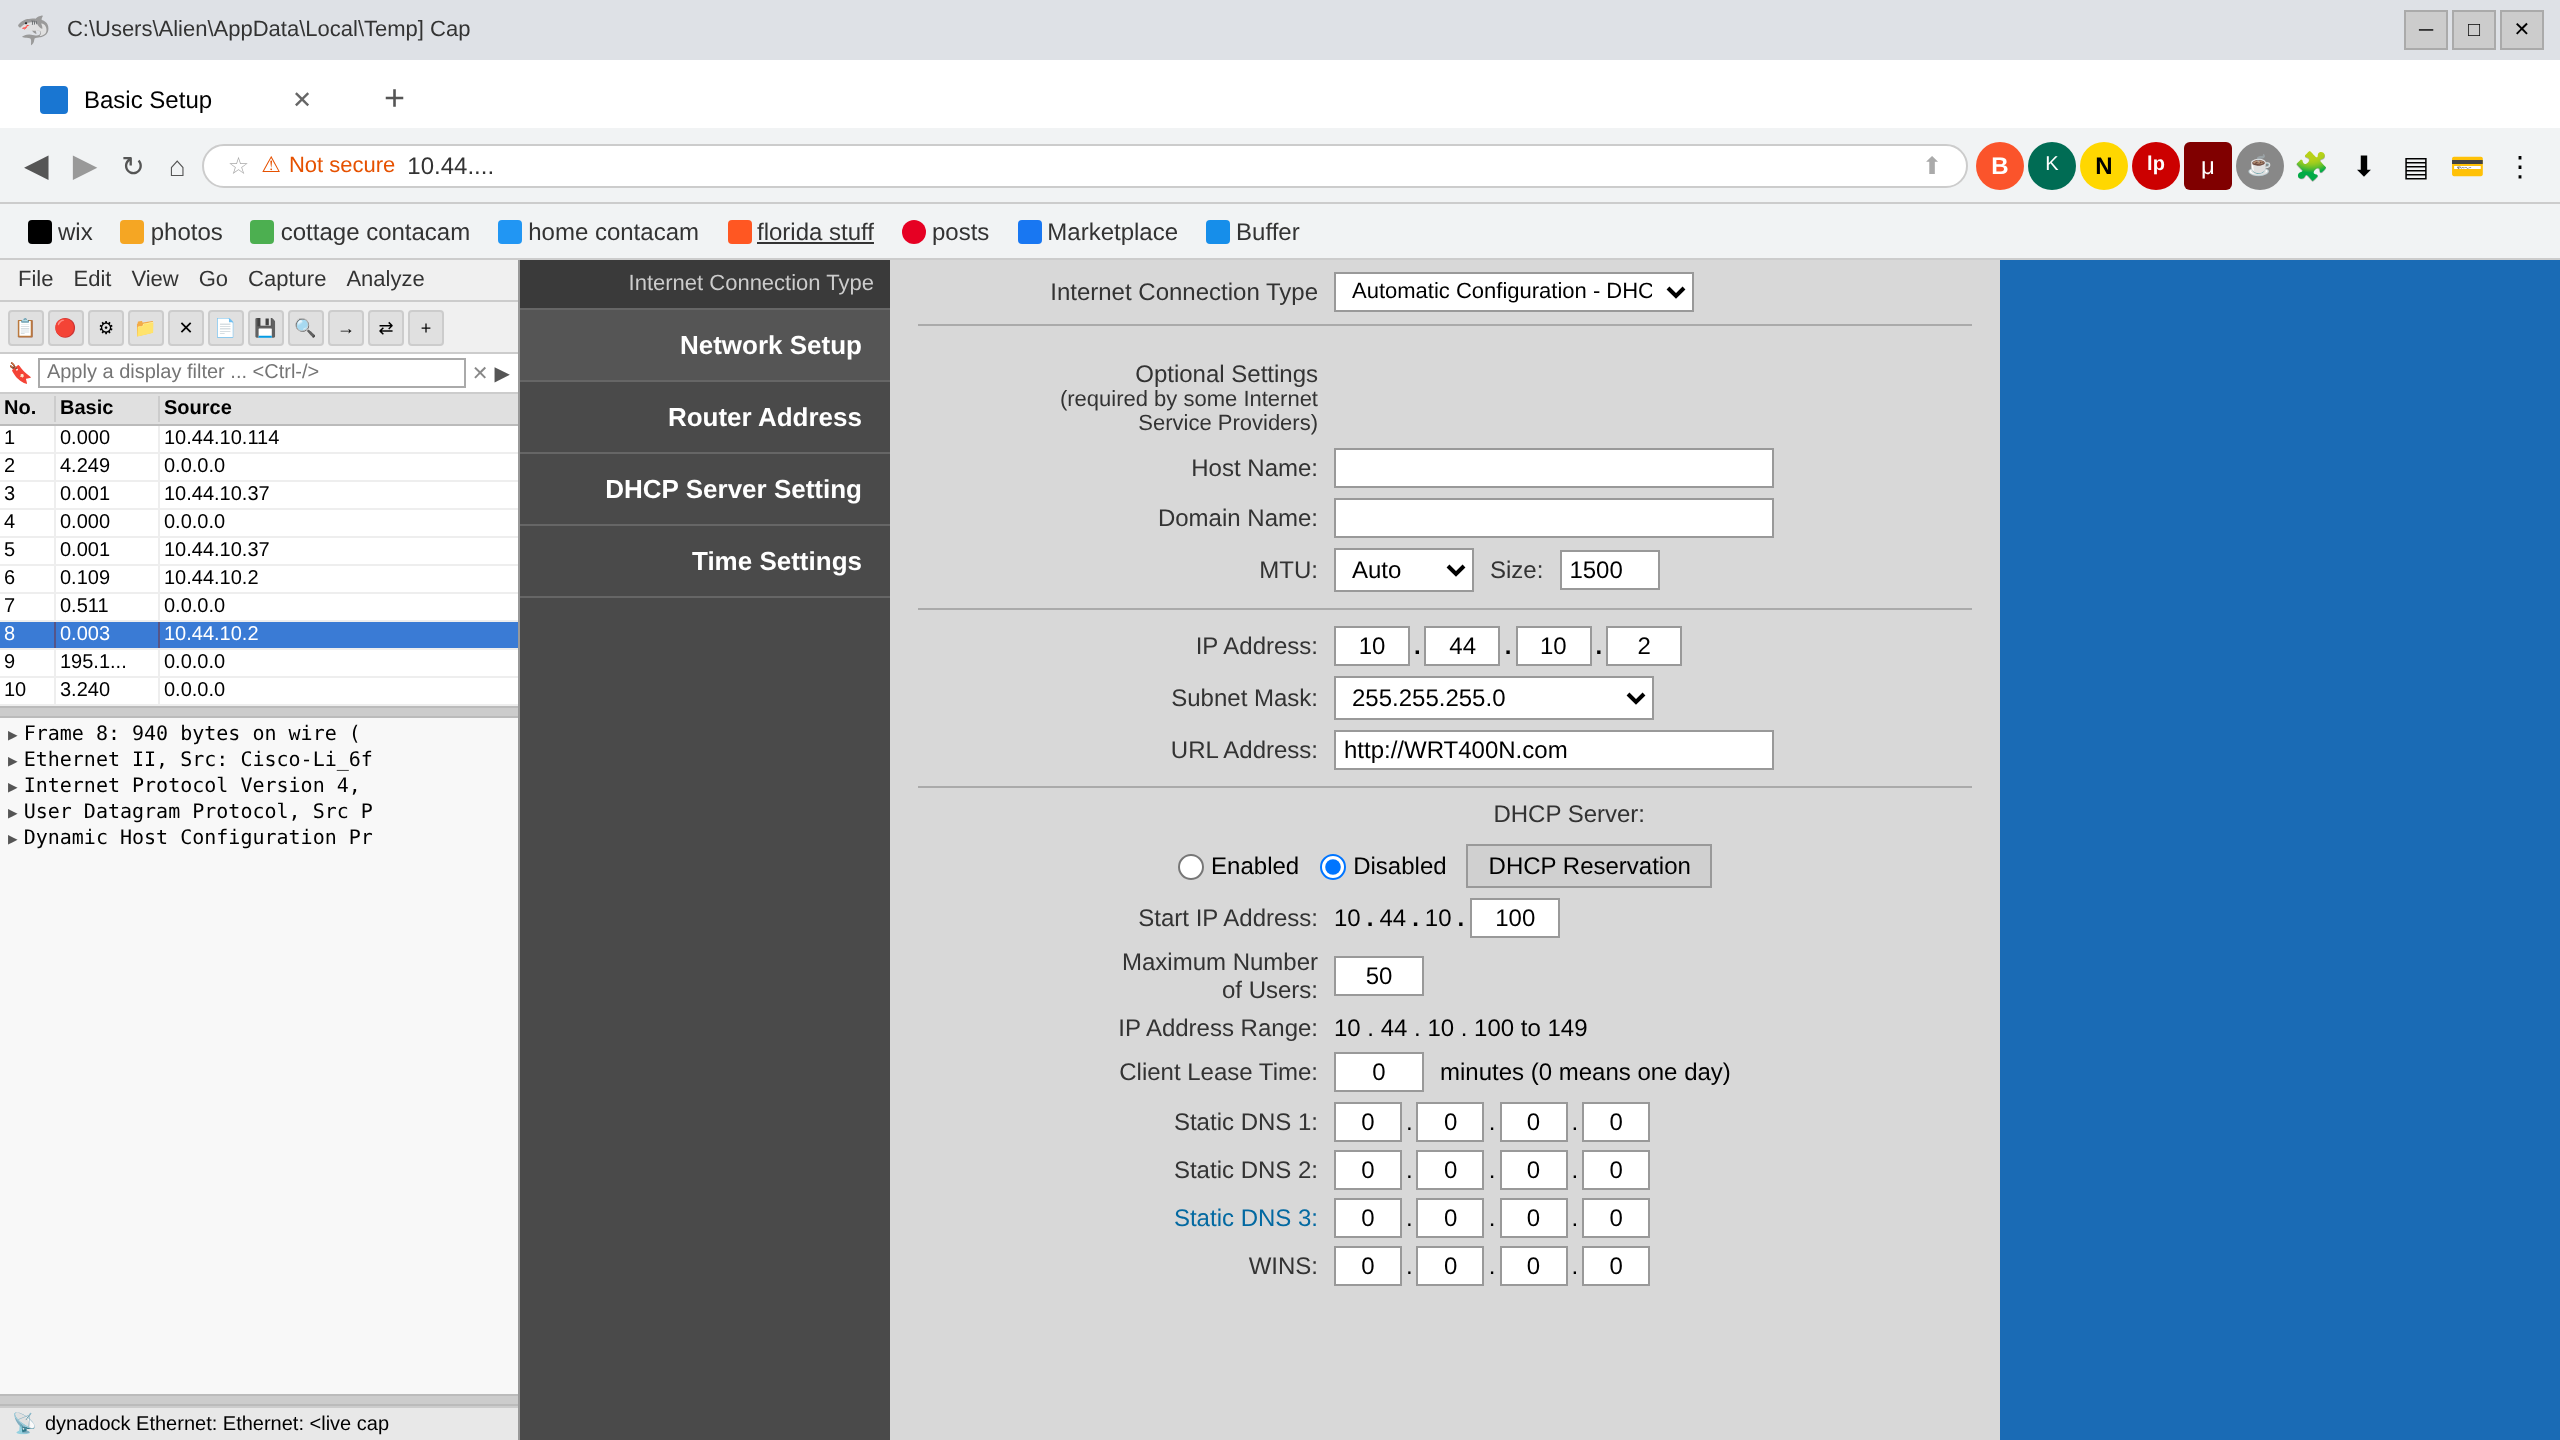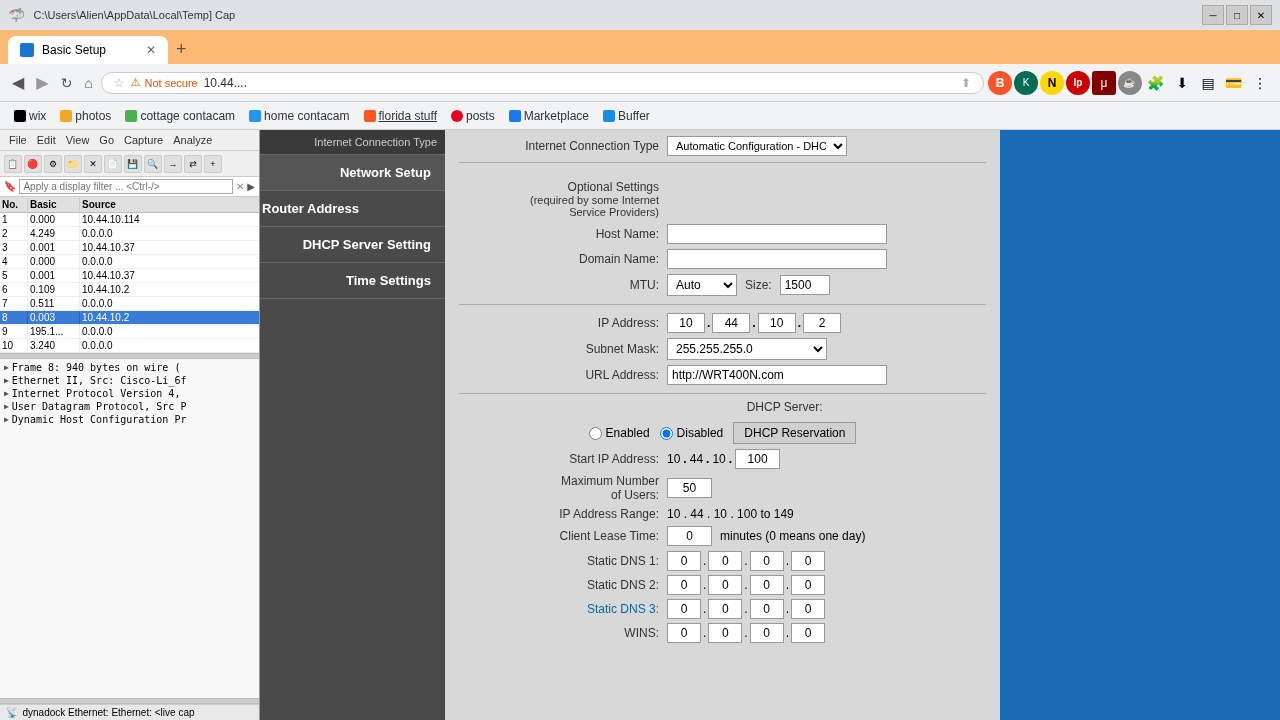--- a/index.html
+++ b/index.html
@@ -13,21 +13,21 @@
     <span style="font-size:14px;">🦈</span>
     <span style="color:#333;">C:\Users\Alien\AppData\Local\Temp] Cap</span>
   </div>
   <div style="display:flex; gap:2px;">
     <button style="width:22px;height:20px;background:#ccc;border:1px solid #aaa;cursor:pointer;font-size:10px;">─</button>
     <button style="width:22px;height:20px;background:#ccc;border:1px solid #aaa;cursor:pointer;font-size:10px;">□</button>
     <button style="width:22px;height:20px;background:#ccc;border:1px solid #aaa;cursor:pointer;font-size:10px;">✕</button>
   </div>
 </div>
 
-<div style="background:#fdba74; display:flex; align-items:flex-end; height:34px; padding:0 8px;">
+<div style="background:#ffffff; display:flex; align-items:flex-end; height:34px; padding:0 8px;gap:16px;">
   <div style="background:white; border-radius:8px 8px 0 0; padding:5px 12px; display:flex; align-items:center; gap:8px; font-size:12px; height:28px; min-width:160px;">
     <span style="width:14px;height:14px;background:#1976d2;border-radius:2px;display:inline-block;"></span>
     <span>Basic Setup</span>
     <span style="margin-left:auto;cursor:pointer;color:#666;">✕</span>
   </div>
   <button style="background:none;border:none;font-size:18px;padding:4px 8px;cursor:pointer;color:#555;">+</button>
 </div>
 
 <div style="background:#f1f3f4; display:flex; align-items:center; gap:4px; padding:3px 8px; height:38px; border-bottom:1px solid #ccc;">
   <button style="background:none;border:none;cursor:pointer;padding:4px;font-size:16px;color:#555;">◀</button>
@@ -222,21 +222,21 @@
   <div style="flex:1; display:flex; background:white; overflow:hidden;">
 
     <div style="width:185px; background:#4a4a4a; color:white; display:flex; flex-direction:column;">
 
       <div style="padding:6px 8px; background:#3a3a3a; border-bottom:1px solid #666; font-size:11px; color:#ccc; text-align:right;">
         <span>Internet Connection Type</span>
       </div>
       <div style="padding:10px 14px; cursor:pointer; font-size:13px; border-bottom:1px solid #666; font-weight:bold; text-align:right; background:#555;">
         <span>Network Setup</span>
       </div>
-      <div style="padding:10px 2px; cursor:pointer; font-size:13px; border-bottom:1px solid #666; font-weight:bold; text-align:left;">
+      <div style="padding:10px 14px; cursor:pointer; font-size:13px; border-bottom:1px solid #666; font-weight:bold; text-align:right;">
         <span>Router Address</span>
       </div>
       <div style="padding:10px 14px; cursor:pointer; font-size:13px; border-bottom:1px solid #666; font-weight:bold; text-align:right;">
         <span>DHCP Server Setting</span>
       </div>
       <div style="padding:10px 14px; cursor:pointer; font-size:13px; border-bottom:1px solid #666; font-weight:bold; text-align:right;">
         <span>Time Settings</span>
       </div>
     </div>
 

